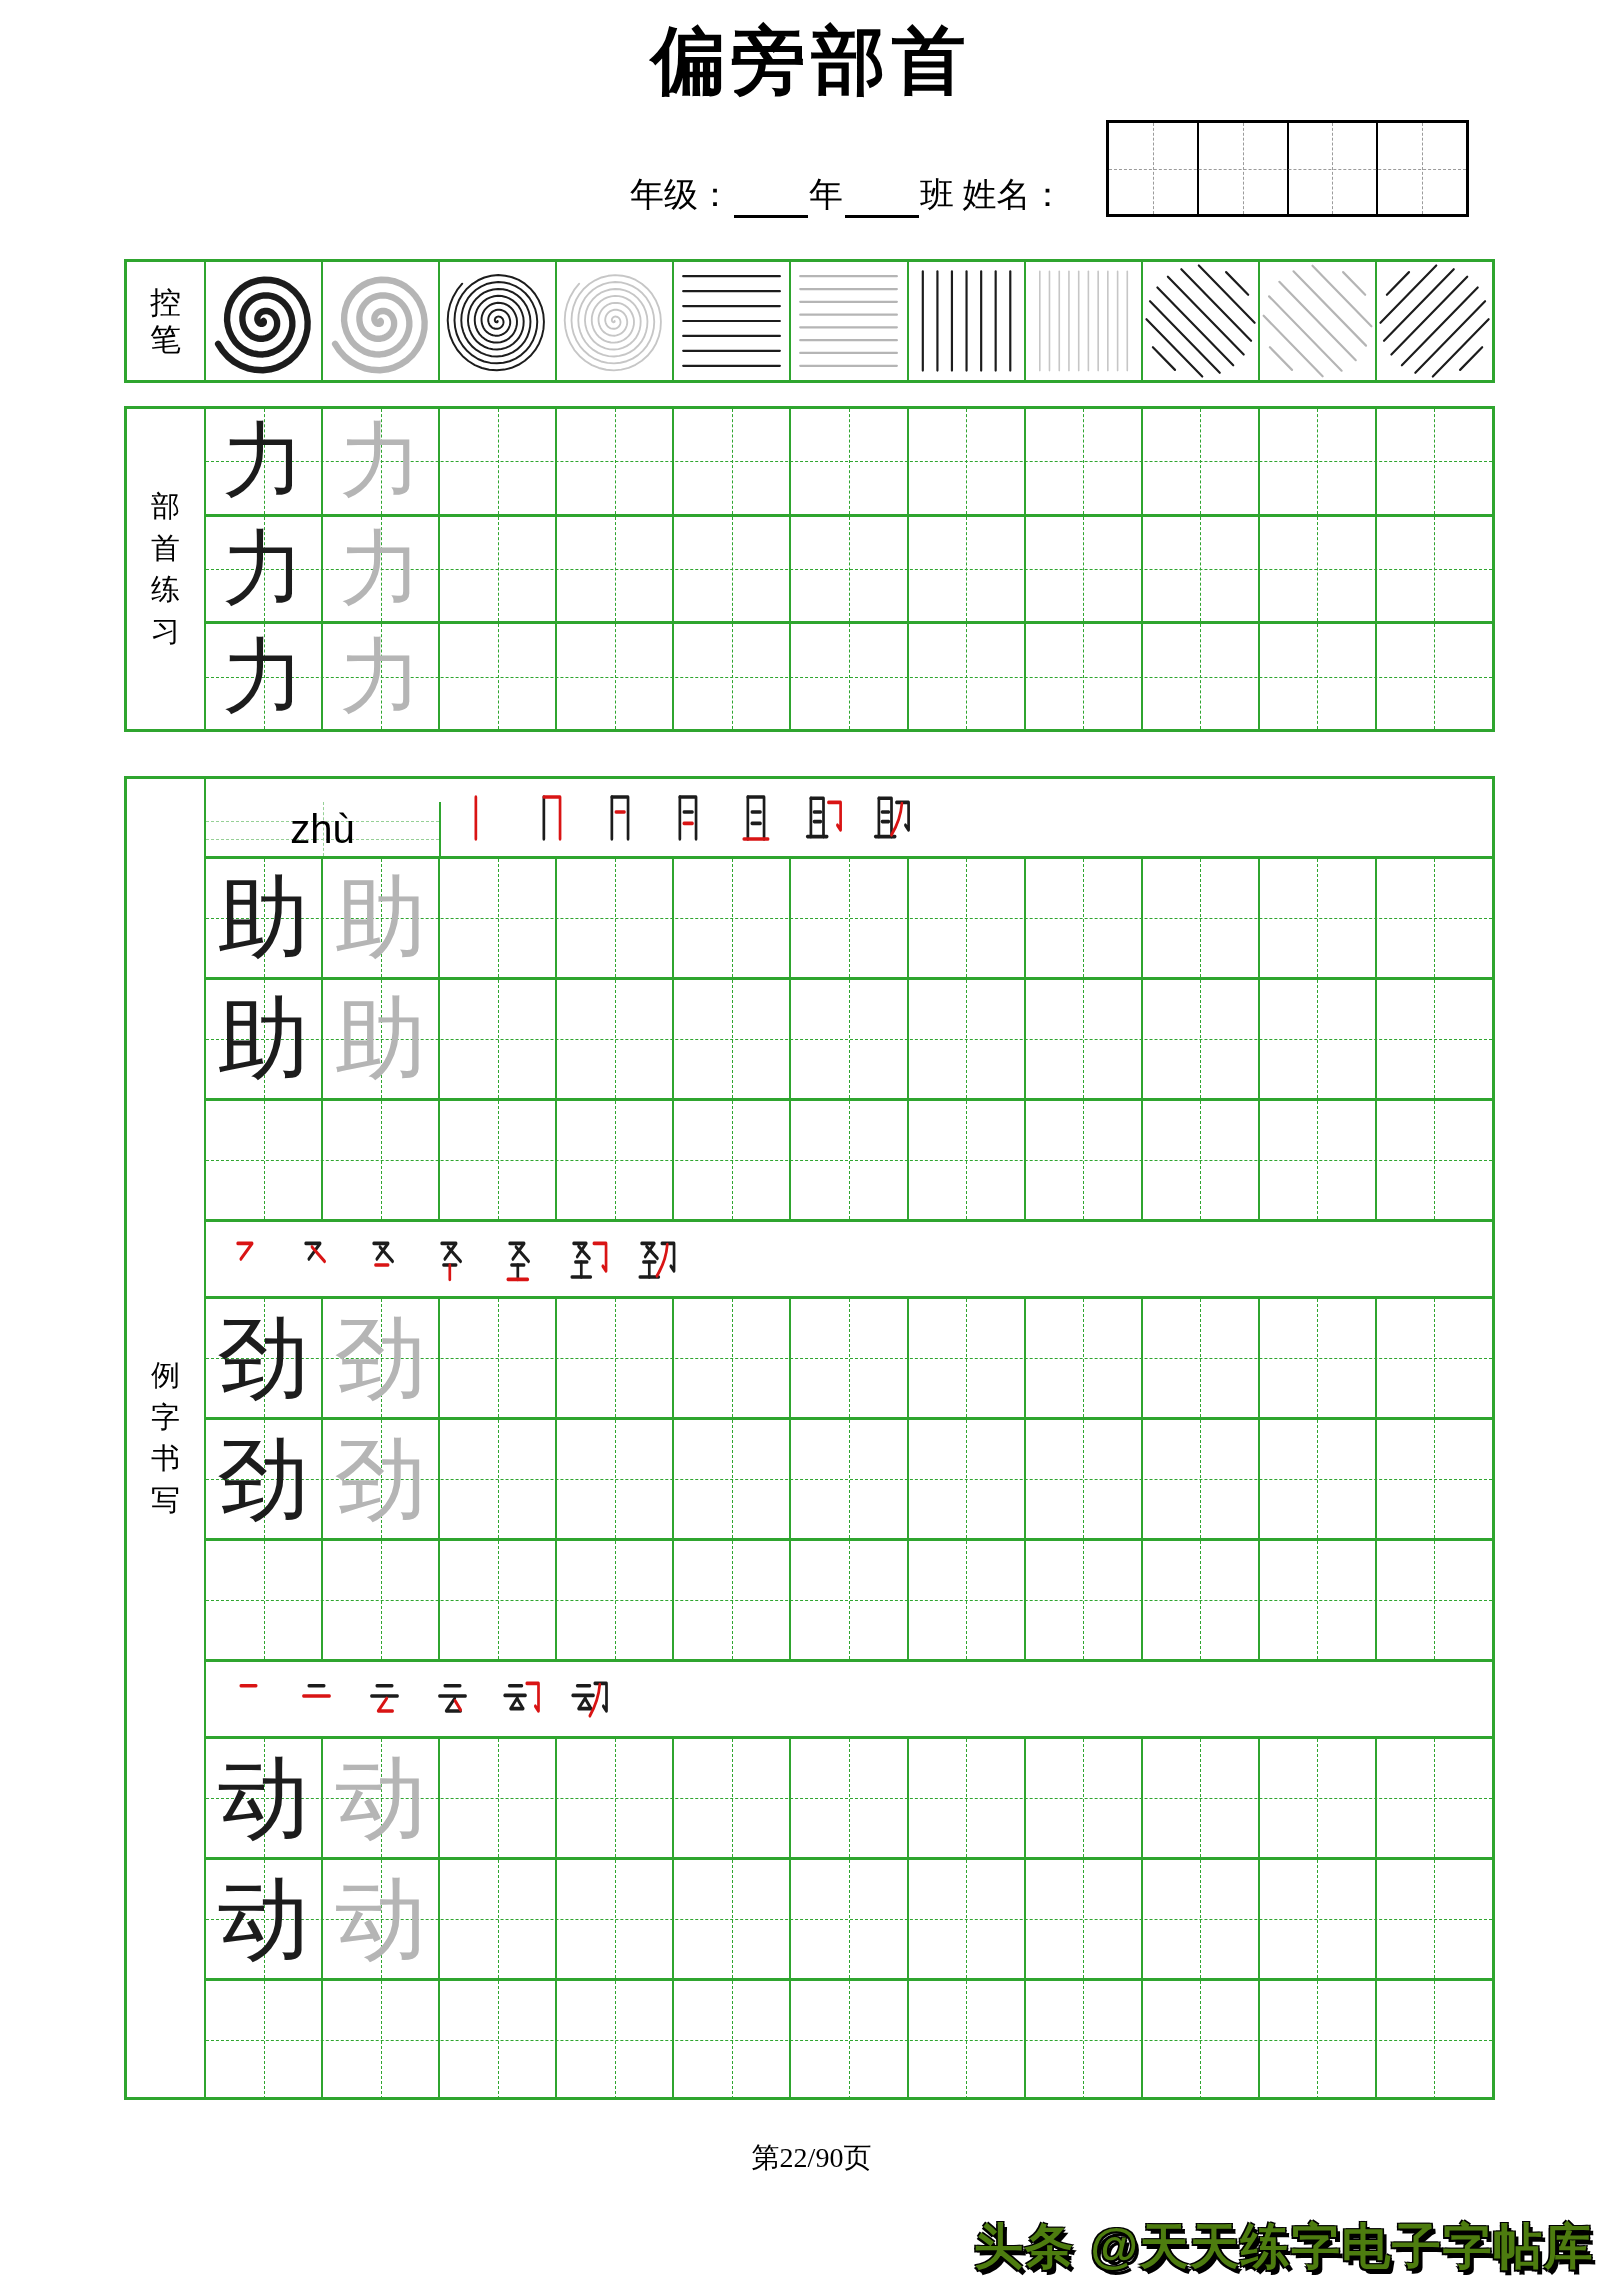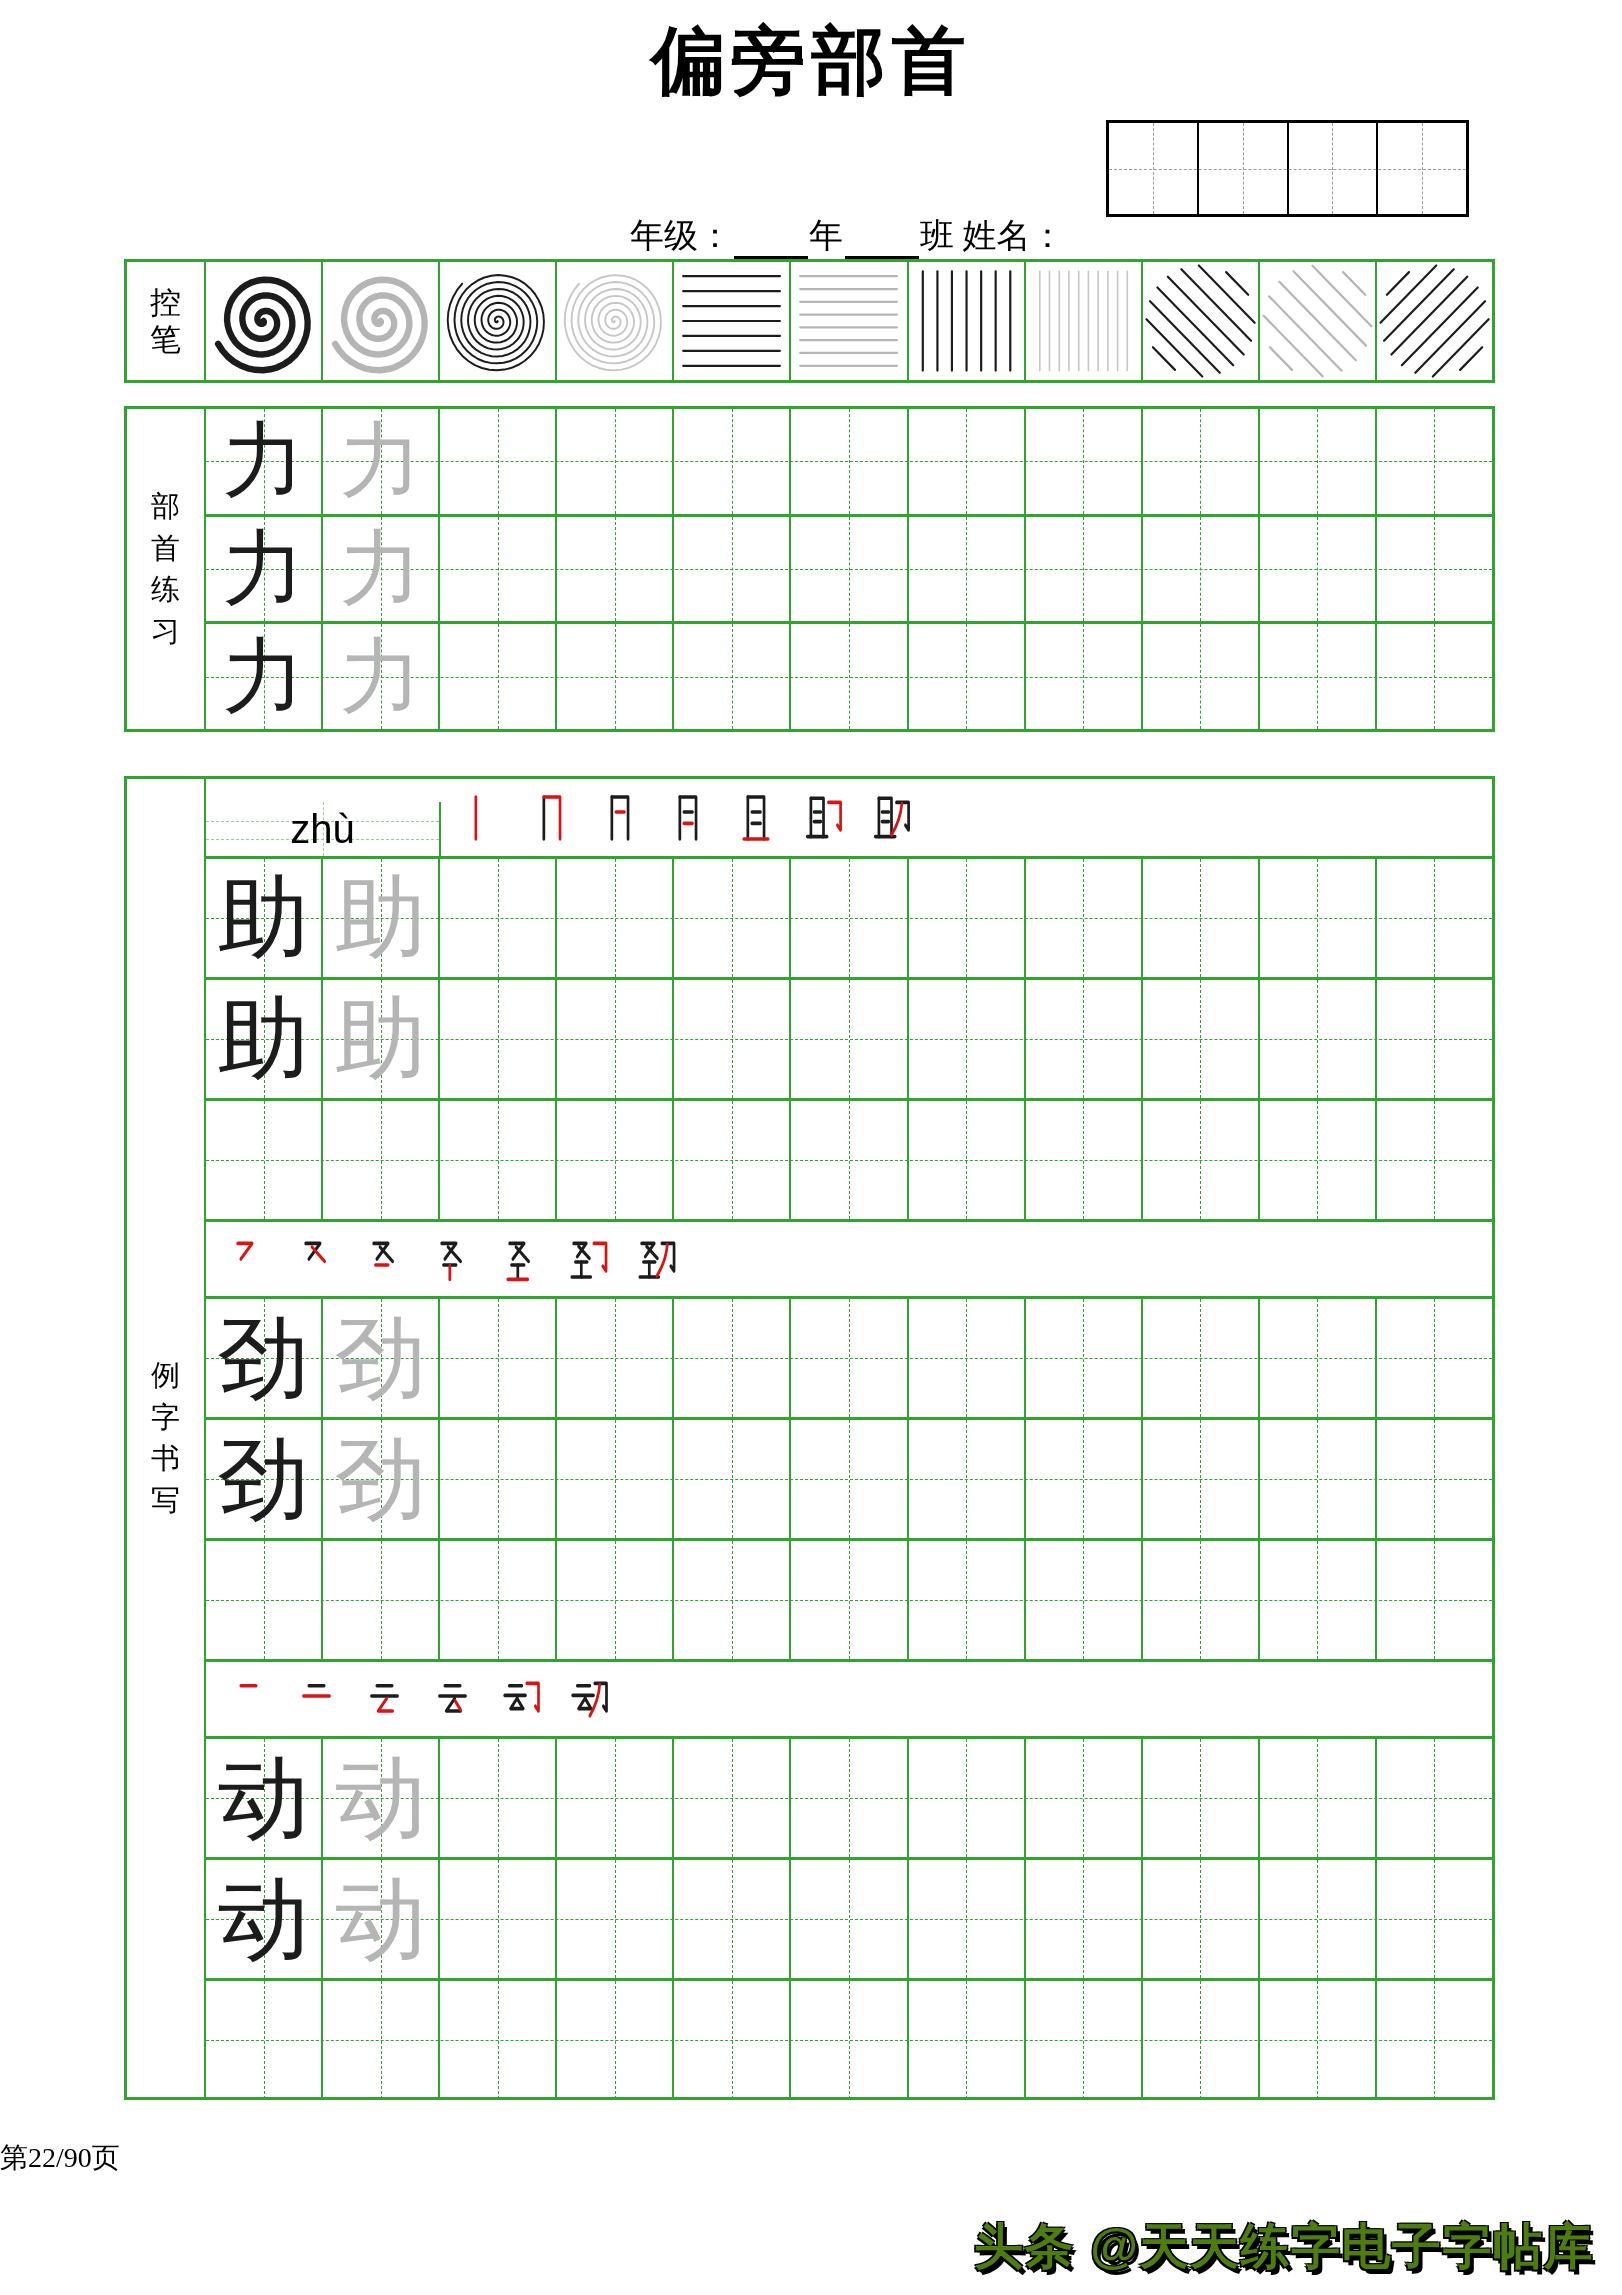--- a/index.html
+++ b/index.html
@@ -6,21 +6,21 @@
     --green:#2fa52f; --pale:#96d096; --red:#d91414; --ink:#1c1c1c;
     --gray:#b5b5b5; --dashgray:#9b9b9b;
   }
   *{box-sizing:border-box;margin:0;padding:0;}
   body{background:#888;}
   .page{position:relative;width:1623px;height:2295px;background:#fff;margin:0 auto;
         font-family:"Liberation Serif","DejaVu Serif",serif;color:#000;overflow:hidden;padding-left:7px;}
   
   .title{position:absolute;top:12.4px;left:0;width:100%;text-align:center;
          font-size:74px;font-weight:700;letter-spacing:6.2px;}
-  .info{position:absolute;top:172px;left:630px;font-size:34px;white-space:nowrap;margin-top:41px;}
+  .info{position:absolute;top:172px;left:630px;font-size:34px;white-space:nowrap;}
   .blank{display:inline-block;width:74px;border-bottom:3.1px solid #000;height:36px;
          vertical-align:bottom;margin:0 1.5px;}
   .name-grid{position:absolute;left:1106px;top:120px;width:363px;height:97px;
          border:3.1px solid #000;display:flex;}
   .ng-cell{flex:1;position:relative;}
   .ng-cell + .ng-cell{border-left:2.3px solid #000;}
   .ng-vd{position:absolute;left:50%;top:0;bottom:0;border-left:1.5px dashed var(--dashgray);}
   .ng-hd{position:absolute;left:0;right:0;top:50%;border-top:1.5px dashed var(--dashgray);pointer-events:none;}
   
   .penctl{position:absolute;left:124px;top:259px;width:1371px;height:124px;
@@ -54,21 +54,21 @@
   .py-cell{width:235px;position:relative;border-right:2.3px solid var(--green);
            display:flex;align-items:center;justify-content:center;margin-top:23px;}
   .py-line{position:absolute;left:0;right:0;border-top:1.5px dashed var(--pale);pointer-events:none;}
   .py-mid{position:absolute;left:50%;top:0;bottom:0;border-left:1.5px dashed var(--pale);pointer-events:none;}
   .py-text{font-family:"Liberation Sans","DejaVu Sans",sans-serif;font-size:40px;
            position:relative;z-index:2;}
   .stroke-cell{flex:1;display:flex;align-items:center;gap:23px;padding-left:20px;}
   .step{width:45px;height:60px;}
   .step svg{display:block;width:100%;height:100%;}
   
-  .footer{position:absolute;top:2139px;left:0;width:100%;font-size:28px;}
+  .footer{position:absolute;top:2139px;left:0;width:100%;text-align:center;font-size:28px;}
   .watermark{position:absolute;top:2214px;right:29px;font-size:49px;font-weight:700;
              font-family:"Liberation Sans","DejaVu Sans",sans-serif;color:#4d7c0f;letter-spacing:1.5px;
              text-shadow:-1.5px -1.5px 0 #000,1.5px -1.5px 0 #000,-1.5px 1.5px 0 #000,1.5px 1.5px 0 #000,3.9px 4.6px 0 #000;}
 </style>
 </head>
 <body>
 
 <div class="page">
   <div class="title">偏旁部首</div>
   <div class="info"><span>年级：</span><span class="blank"></span><span>年</span><span class="blank"></span><span>班  姓名：</span></div>

